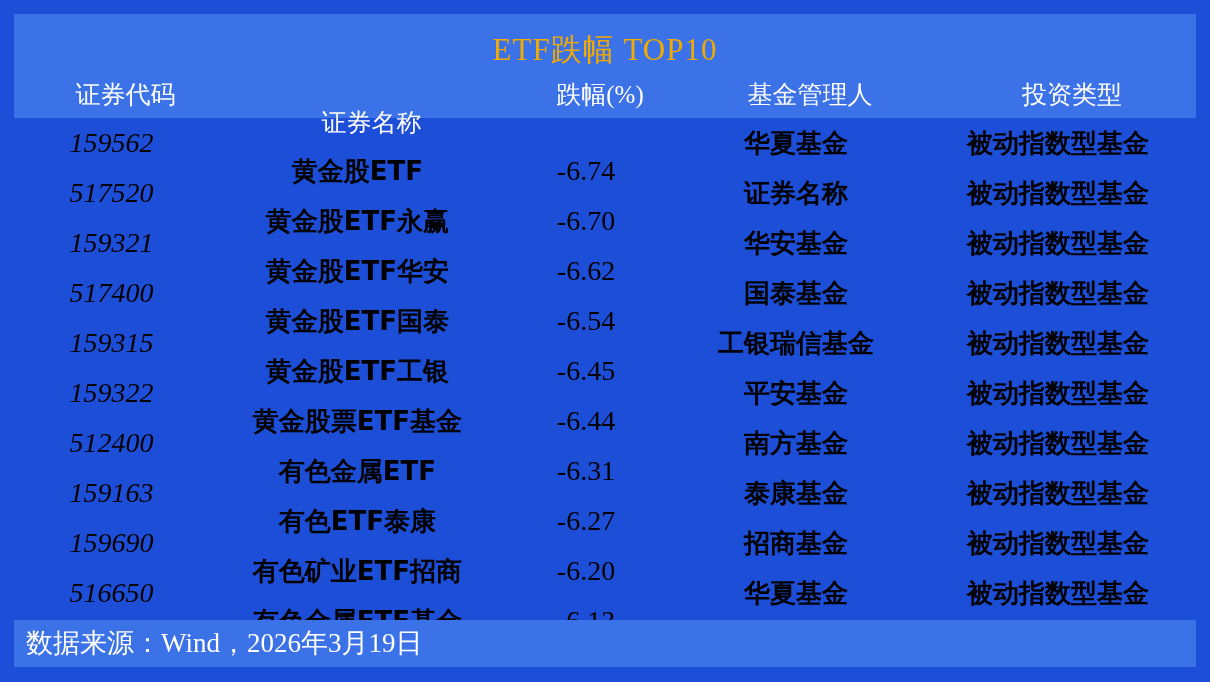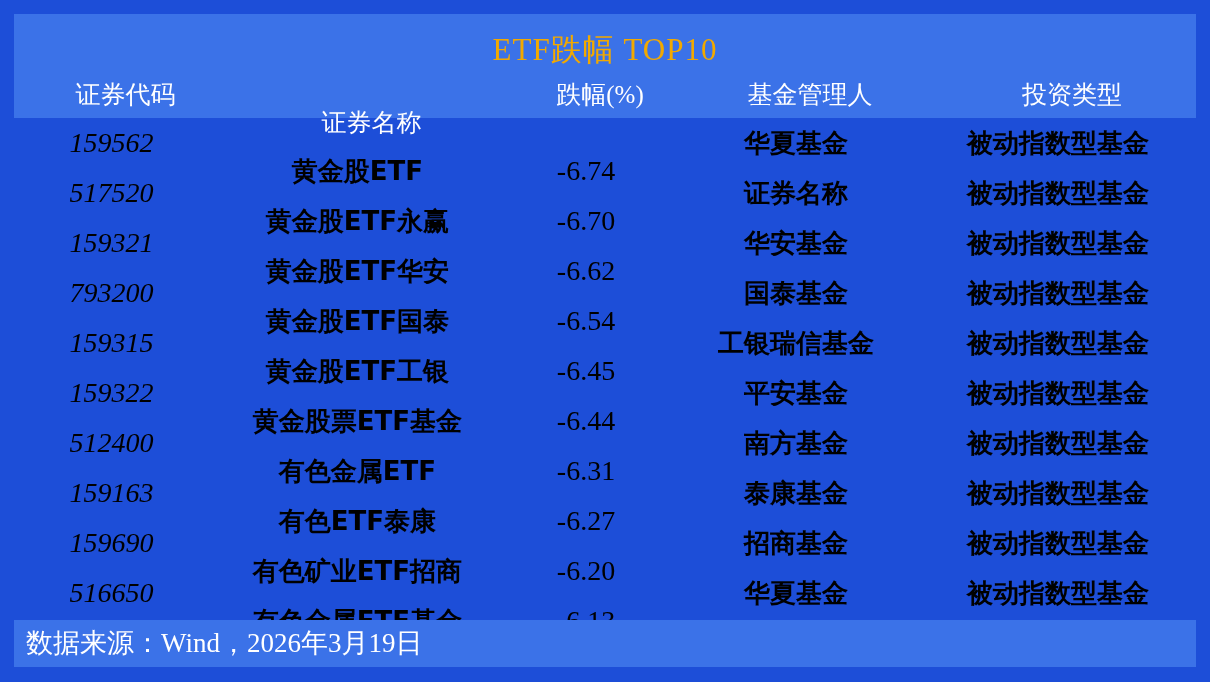--- a/index.html
+++ b/index.html
@@ -170,21 +170,21 @@
         <div class="cell type col-4">被动指数型基金</div>
       </div>
       <div class="row">
         <div class="cell code col-0">159321</div>
         <div class="cell name col-1">黄金股ETF华安</div>
         <div class="cell change col-2">-6.62</div>
         <div class="cell manager col-3">华安基金</div>
         <div class="cell type col-4">被动指数型基金</div>
       </div>
       <div class="row">
-        <div class="cell code col-0">793200</div>
+        <div class="cell code col-0">517400</div>
         <div class="cell name col-1">黄金股ETF国泰</div>
         <div class="cell change col-2">-6.54</div>
         <div class="cell manager col-3">国泰基金</div>
         <div class="cell type col-4">被动指数型基金</div>
       </div>
       <div class="row">
         <div class="cell code col-0">159315</div>
         <div class="cell name col-1">黄金股ETF工银</div>
         <div class="cell change col-2">-6.45</div>
         <div class="cell manager col-3">工银瑞信基金</div>

